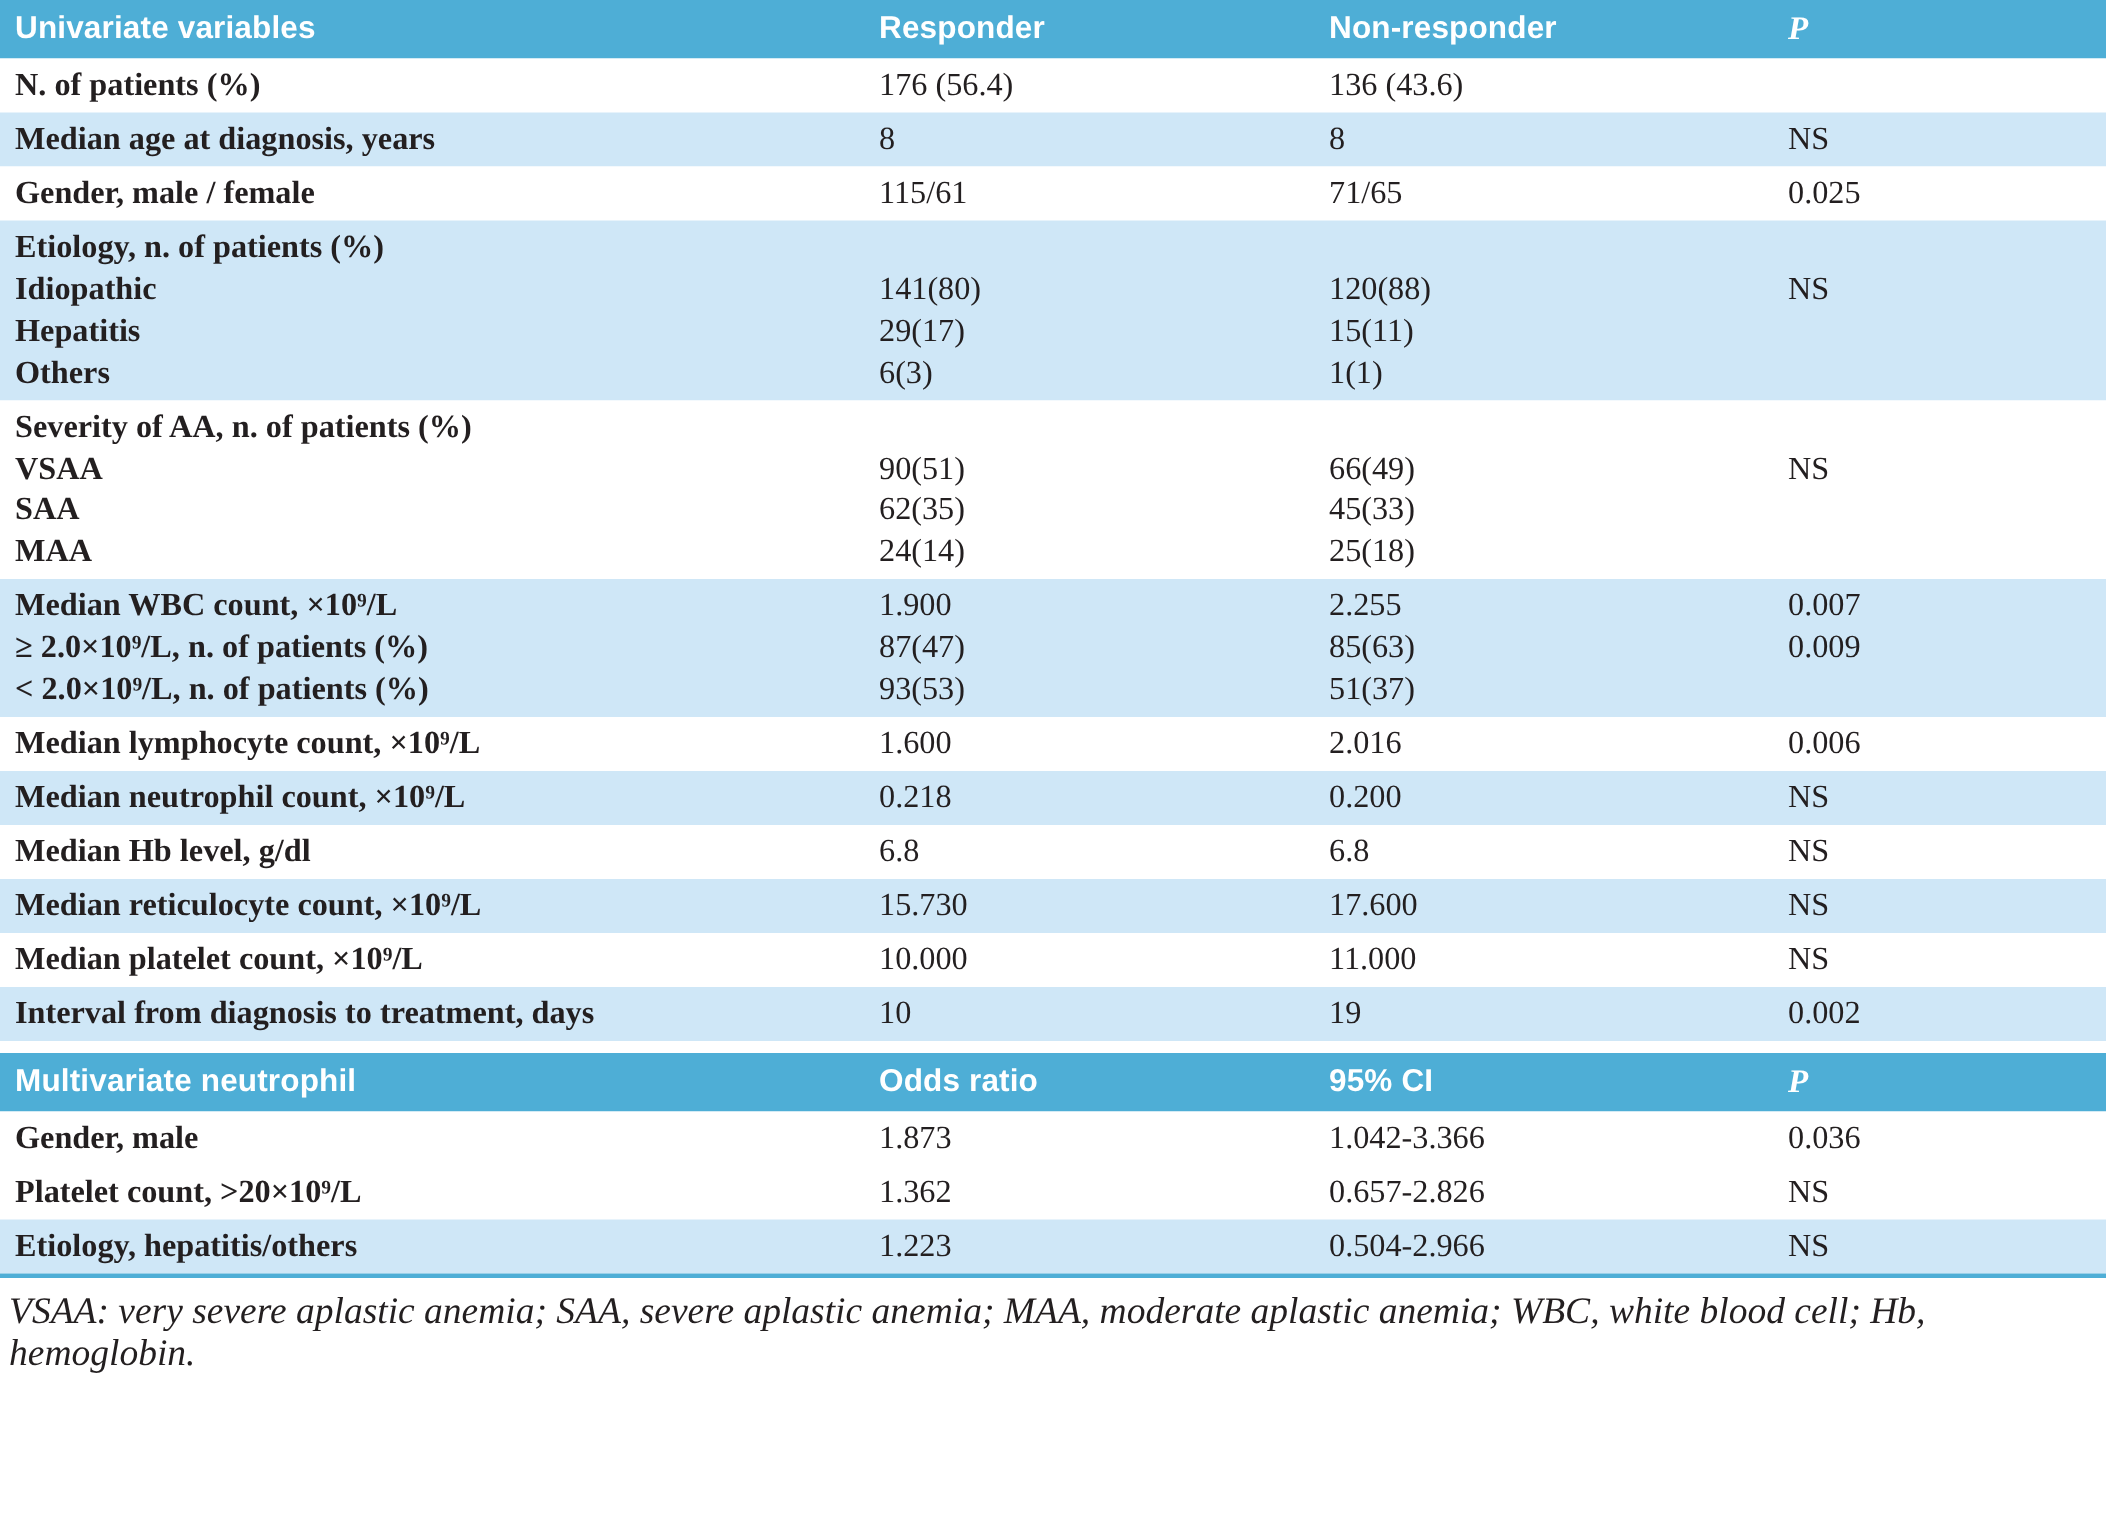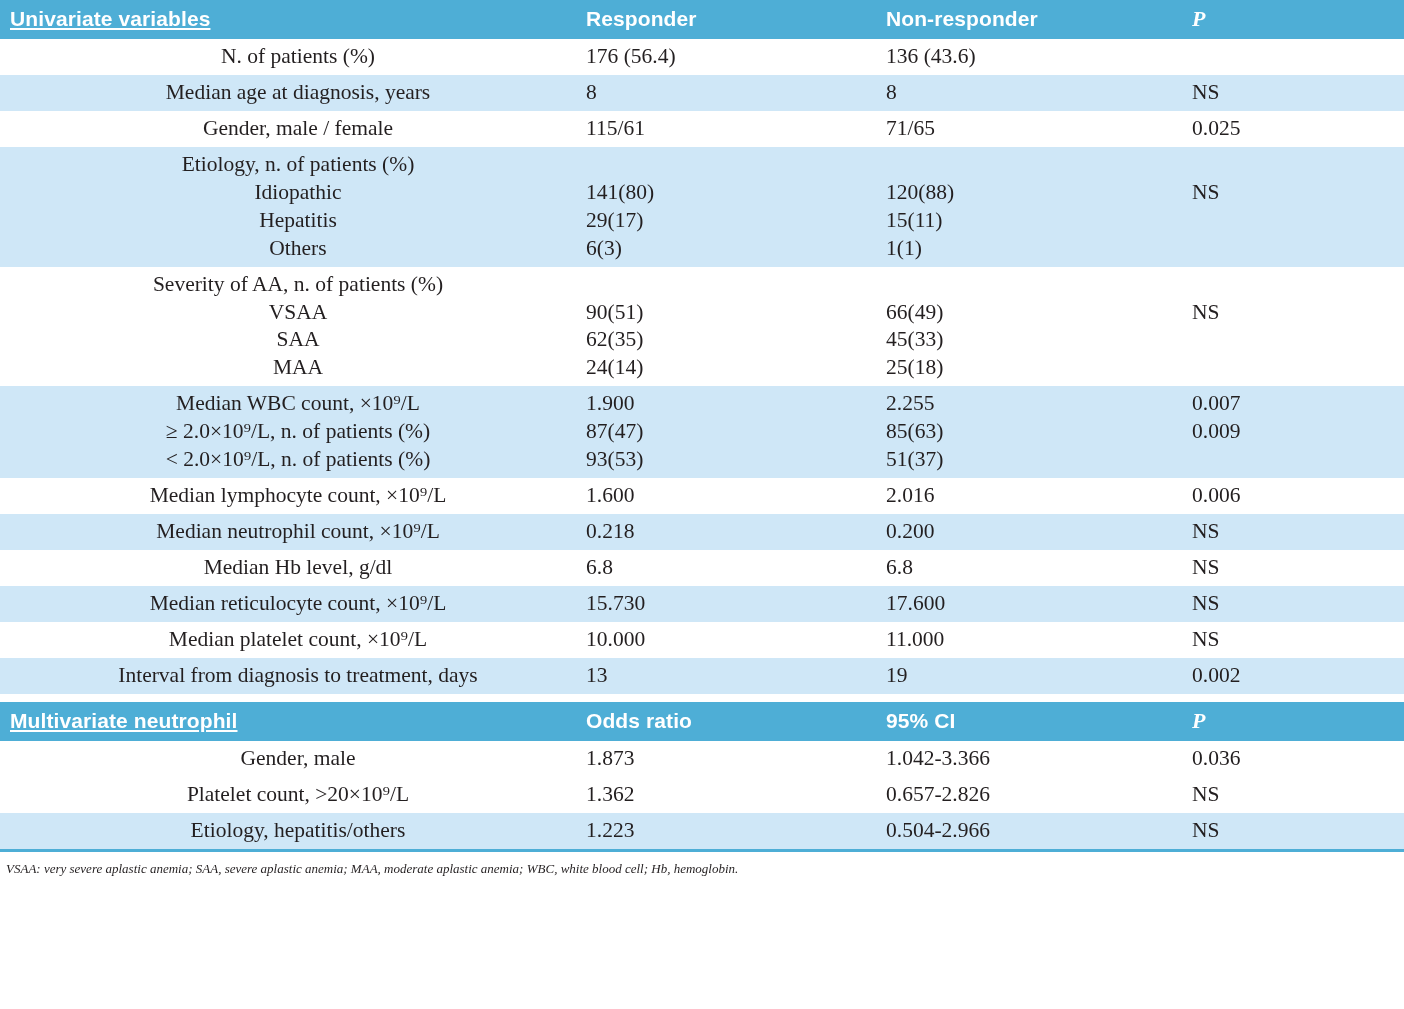--- a/index.html
+++ b/index.html
@@ -36,56 +36,56 @@
     font-family: "Liberation Sans", sans-serif;
     font-weight: bold;
     font-size: 21px;
     padding: 6px 0 7px 0;
     border: none;
     letter-spacing: 0.1px;
   }
   thead.hdr th.left {
     text-align: left;
     padding-left: 10px;
-    text-decoration: underline;
   }
   thead.hdr th.ctr { text-align: left; }
   thead.hdr th.ital {
     font-style: italic;
     font-family: "Liberation Serif", serif;
     font-size: 22px;
   }
 
   tbody td {
     font-size: 21.5px;
     padding: 0;
     vertical-align: top;
     line-height: 1.30;
   }
   tr.band td { background: #cfe7f7; }
   tr.plain td { background: #ffffff; }
 
   td.label {
-    text-align: center;
+    text-align: left;
     padding: 4px 0 4px 10px;
     white-space: pre-line;
+    font-weight: bold;
   }
   td.val {
     text-align: left;
     padding: 4px 0 4px 0;
     white-space: pre-line;
   }
   td.pcol {
     padding: 4px 0 4px 0;
     white-space: pre-line;
   }
   .footnote {
     font-family: "Liberation Serif", serif;
     font-style: italic;
-    font-size: 13px;
+    font-size: 25px;
     padding: 9px 0 0 6px;
     color: #231f20;
     border-top: 3px solid #4eaed6;
     margin-top: 0;
   }
   .gap { height: 8px; background: #ffffff; }
 </style>
 </head>
 <body>
 
@@ -195,21 +195,21 @@
         <td class="pcol">NS</td>
       </tr>
       <tr class="plain">
         <td class="label">Median platelet count, ×10⁹/L</td>
         <td class="val">10.000</td>
         <td class="val">11.000</td>
         <td class="pcol">NS</td>
       </tr>
       <tr class="band">
         <td class="label">Interval from diagnosis to treatment, days</td>
-        <td class="val">13</td>
+        <td class="val">10</td>
         <td class="val">19</td>
         <td class="pcol">0.002</td>
       </tr>
     </tbody>
   </table>
 
   <div class="gap"></div>
 
   <table class="tbl">
     <colgroup>

